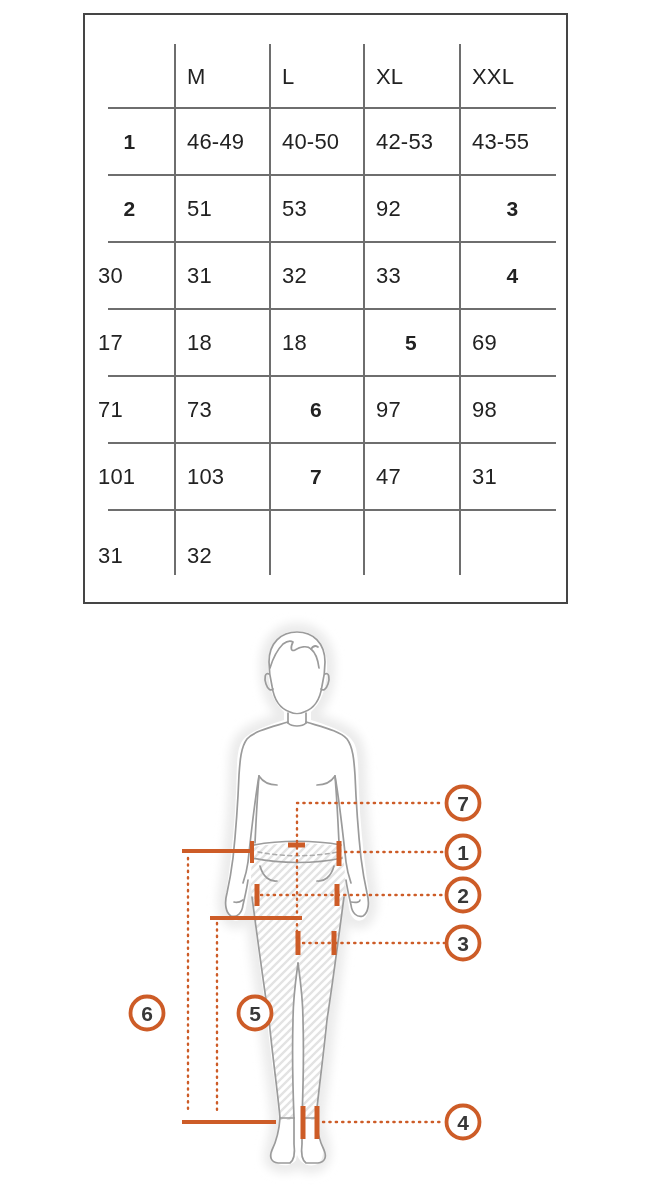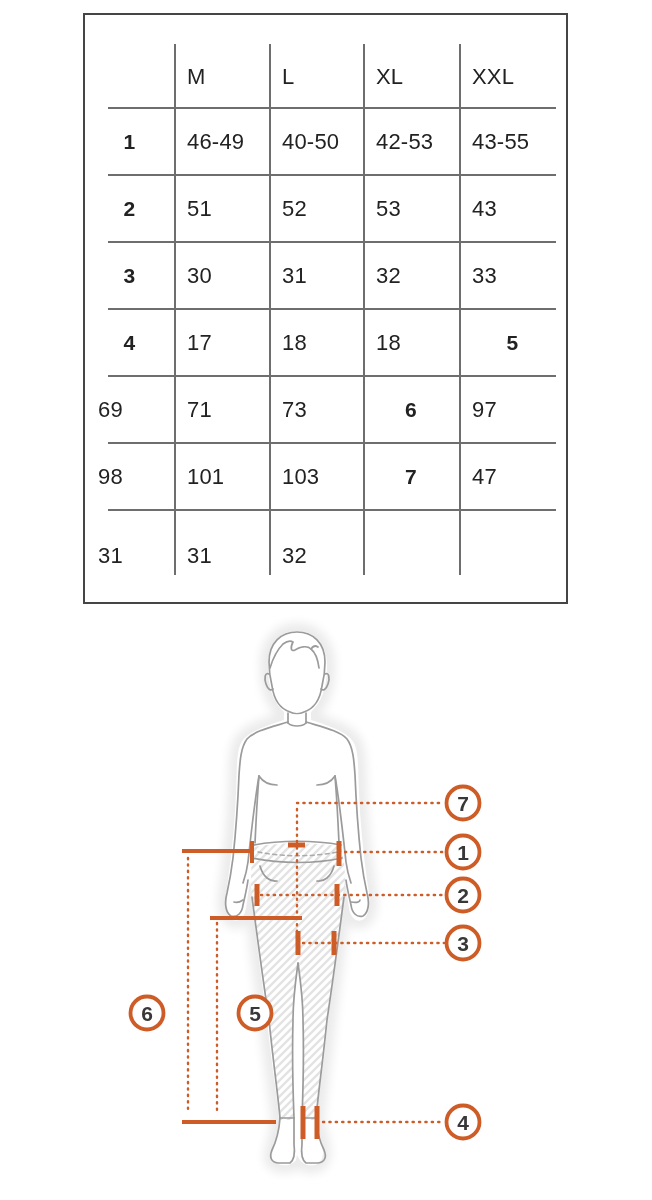--- a/index.html
+++ b/index.html
@@ -50,23 +50,22 @@
       <div class="cell head">XXL</div>
 
       <div class="cell rowlabel">1</div>
       <div class="cell">46-49</div>
       <div class="cell">40-50</div>
       <div class="cell">42-53</div>
       <div class="cell">43-55</div>
 
       <div class="cell rowlabel">2</div>
       <div class="cell">51</div>
-      <div class="cell">52</div>
       <div class="cell">53</div>
-      <div class="cell">43</div>
+      <div class="cell">92</div>
 
       <div class="cell rowlabel">3</div>
       <div class="cell">30</div>
       <div class="cell">31</div>
       <div class="cell">32</div>
       <div class="cell">33</div>
 
       <div class="cell rowlabel">4</div>
       <div class="cell">17</div>
       <div class="cell">18</div>

